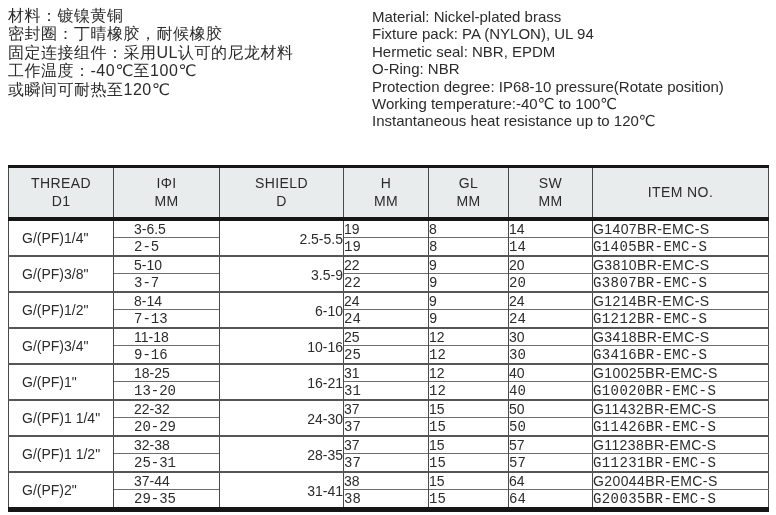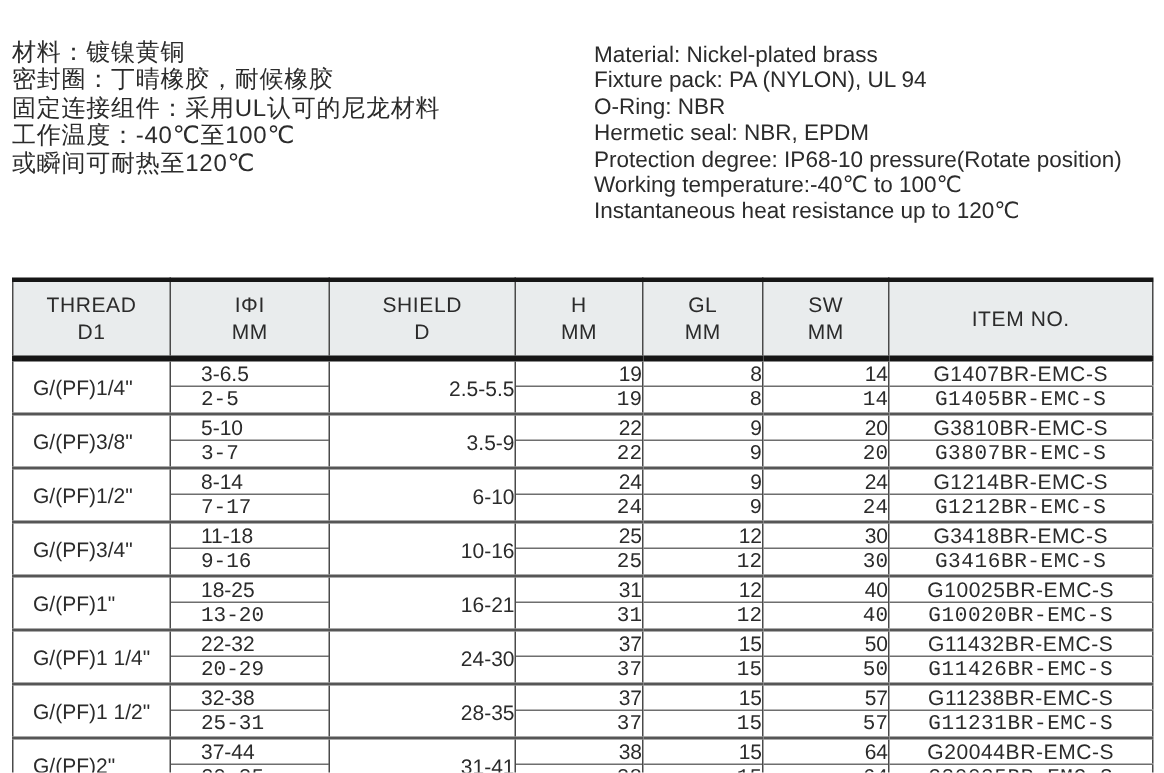--- a/index.html
+++ b/index.html
@@ -5,34 +5,33 @@
   html, body { margin: 0; padding: 0; background: #ffffff; }
   body {
     width: 776px; height: 515px;
     font-family: "Liberation Sans", "DejaVu Sans", sans-serif;
     color: #2b2b2b;
     overflow: hidden;
   }
   .page { position: relative; width: 776px; height: 515px; }
 
   
-  .specs { display: flex; padding: 27px 0 0 8px; }
+  .specs { display: flex; padding: 7px 0 0 8px; }
   .specs-cn {
     width: 364px;
     font-size: 16px;
     line-height: 18.4px;
     letter-spacing: 0.5px;
     white-space: nowrap;
   }
   .specs-en {
     font-size: 15px;
     line-height: 17.4px;
     padding-top: 1px;
     white-space: nowrap;
-    margin-left: 24px;
   }
 
   
   table.spec-table {
     border-collapse: collapse;
     table-layout: fixed;
     width: 760px;
     margin: 35px 0 0 8px;
     font-size: 14px;
     color: #2b2b2b;
@@ -61,41 +60,41 @@
     height: 16.5px;
     line-height: 1;
     vertical-align: middle;
   }
   tr.group-start td { border-top: 2px solid #565656; }
   tr.group-sub td   { border-top: 1px solid #6e6e6e; font-family: Liberation Mono, monospace; }
 
   td.thread { text-align: left; padding-left: 13px; }
   td.phi    { text-align: left; padding-left: 20px; }
   td.shield { text-align: right; padding-left: 14px; vertical-align: top; padding-top: 3px; }
-  td.h, td.gl, td.sw { text-align: right; margin-top: 22px; }
-  td.item   { text-align: center; letter-spacing: 0.4px; }
+  td.h, td.gl, td.sw { text-align: left; margin-top: 22px; }
+  td.item   { letter-spacing: 0.4px; }
 </style>
 </head>
 <body>
 
 <div class="page">
 
   <div class="specs">
     <div class="specs-cn">
       <div>材料：镀镍黄铜</div>
       <div>密封圈：丁晴橡胶，耐候橡胶</div>
       <div>固定连接组件：采用UL认可的尼龙材料</div>
       <div>工作温度：-40℃至100℃</div>
       <div>或瞬间可耐热至120℃</div>
     </div>
     <div class="specs-en">
       <div>Material: Nickel-plated brass</div>
       <div>Fixture pack: PA (NYLON), UL 94</div>
+      <div>Hermetic seal: NBR, EPDM</div>
       <div>O-Ring: NBR</div>
-      <div>Hermetic seal: NBR, EPDM</div>
       <div>Protection degree: IP68-10 pressure(Rotate position)</div>
       <div>Working temperature:-40℃ to 100℃</div>
       <div>Instantaneous heat resistance up to 120℃</div>
     </div>
   </div>
 
   <table class="spec-table">
     <colgroup>
       <col style="width:105px">
         <col style="width:106px">
@@ -173,21 +172,21 @@
         <tr class="group-start">
           <td class="thread" rowspan="2">G/(PF)1/2"</td>
           <td class="phi">8-14</td>
           <td class="shield" rowspan="2">6-10</td>
           <td class="h">24</td>
           <td class="gl">9</td>
           <td class="sw">24</td>
           <td class="item">G1214BR-EMC-S</td>
         </tr>
         <tr class="group-sub">
-          <td class="phi">7-17</td>
+          <td class="phi">7-13</td>
           <td class="h">24</td>
           <td class="gl">9</td>
           <td class="sw">24</td>
           <td class="item">G1212BR-EMC-S</td>
         </tr>
         <tr class="group-start">
           <td class="thread" rowspan="2">G/(PF)3/4"</td>
           <td class="phi">11-18</td>
           <td class="shield" rowspan="2">10-16</td>
           <td class="h">25</td>

